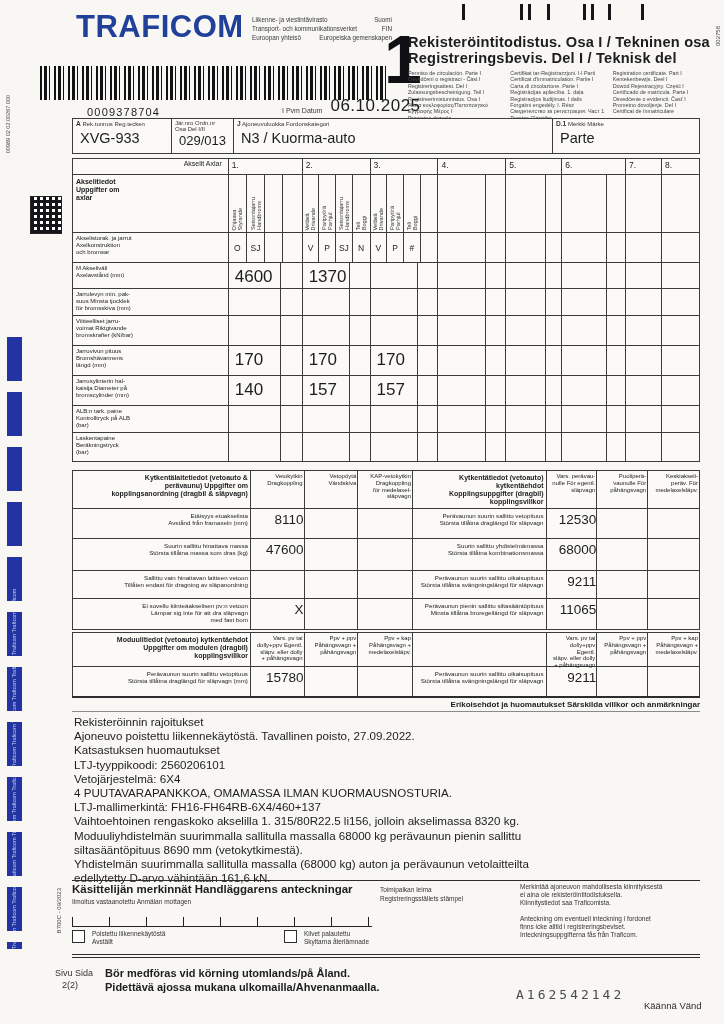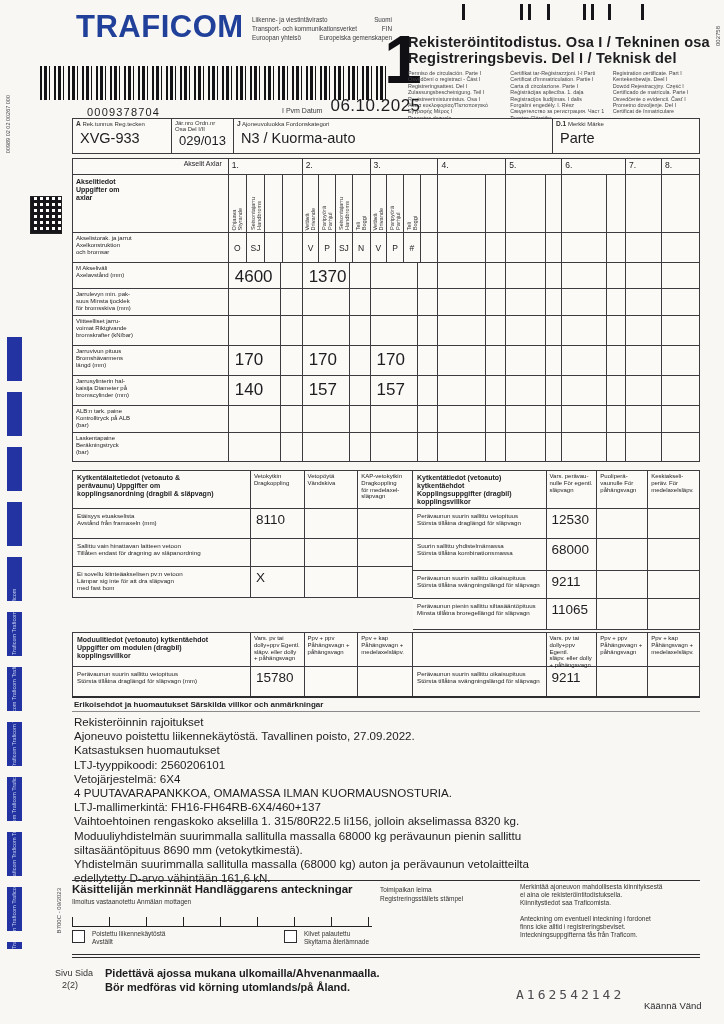--- a/index.html
+++ b/index.html
@@ -52,35 +52,35 @@
   .sub{width:25%;box-sizing:border-box;border-right:1px solid #3c3c40;display:flex;align-items:flex-end;justify-content:center;padding-bottom:2px;overflow:hidden;}
   .sub:last-child{border-right:none;}
   .sub .vtext{font-size:5.6px;line-height:6px;color:#333;}
   .subval{width:25%;box-sizing:border-box;border-right:1px solid #3c3c40;display:flex;align-items:center;justify-content:center;font-size:8.5px;}
   .subval:last-child{border-right:none;}
   .wide{flex:1;font-size:17px;padding:4px 0 0 6px;box-sizing:border-box;}
   .narrow{width:30%;box-sizing:border-box;border-left:1px solid #3c3c40;}
   .axhead{font-size:7px;font-weight:800;line-height:8px;padding:3px 2px 0 3px;}
 
   
-  .kt{position:absolute;border:1.5px solid #3c3c40;box-sizing:border-box;background:#fbfaf7;}
+  .kt{position:absolute;border:1.5px solid #3c3c40;box-sizing:border-box;background:#fbfaf7;text-align:right;}
   .kt-row{display:flex;border-bottom:1px solid #3c3c40;box-sizing:border-box;}
   .kt-row:last-child{border-bottom:none;}
   .kt-lbl{box-sizing:border-box;border-right:1px solid #3c3c40;font-size:6.2px;line-height:7.2px;padding:3px 2px 0 4px;}
   .kt-title{font-size:7px;font-weight:800;line-height:8px;}
   .kt-c{box-sizing:border-box;border-right:1px solid #3c3c40;font-size:6px;line-height:6.8px;padding:2px 1px 0 3px;}
   .kt-c:last-child{border-right:none;}
   .kt-v{box-sizing:border-box;border-right:1px solid #3c3c40;font-size:13.5px;padding:3px 0 0 5px;}
   .kt-v:last-child{border-right:none;}
   .cl-lbl{width:179px}.cl-c{width:54px}
   .cr-lbl{width:134px}.cr-c{width:51px}
 
   
   .remarks{left:72px;top:696px;width:628px;border-top:2px solid #2d2d30;}
-  .rem-title{font-size:8px;font-weight:800;padding:2px 0 2px 2px;border-bottom:1px solid #8a8a8a;}
+  .rem-title{font-size:8px;font-weight:800;padding:2px 0 2px 2px;border-bottom:1px solid #8a8a8a;text-align:right;}
   .rem-body{font-size:11.6px;line-height:14.2px;padding:3px 0 0 2px;}
 
   
   .handler{left:72px;top:880px;width:628px;height:74px;border-top:1.5px solid #2d2d30;}
   .h-title{left:0;top:2px;font-size:11.5px;font-weight:800;}
   .h-small{font-size:6.5px;line-height:8px;color:#333;}
   .dateline{left:0;top:34px;width:300px;height:11px;border-bottom:1.5px solid #222;
      background:repeating-linear-gradient(90deg,#222 0 1.5px,transparent 1.5px 37px);background-size:100% 9px;background-position:0 2px;background-repeat:no-repeat;}
   .cbox{width:13px;height:13px;border:1.5px solid #2d2d30;box-sizing:border-box;background:#fff;}
   .dbl-rule{left:72px;top:954px;width:628px;height:4px;border-top:1px solid #2d2d30;border-bottom:1px solid #2d2d30;box-sizing:border-box;}
@@ -545,20 +545,27 @@
 för medelaxel-
 släpvagn</div>
     </div>
     <div class="kt-row" style="height:30px">
       <div class="kt-lbl cl-lbl pre">Etäisyys etuakselista
 Avstånd från framaxeln (mm)</div>
       <div class="kt-v cl-c">8110</div>
       <div class="kt-v cl-c"></div>
       <div class="kt-v cl-c"></div>
     </div>
+    <div class="kt-row" style="height:32px">
+      <div class="kt-lbl cl-lbl pre">Suurin sallittu hinattava massa
+Största tillåtna massa som dras (kg)</div>
+      <div class="kt-v cl-c">47600</div>
+      <div class="kt-v cl-c"></div>
+      <div class="kt-v cl-c"></div>
+    </div>
     <div class="kt-row" style="height:28px">
       <div class="kt-lbl cl-lbl pre">Sallittu vain hinattavan laitteen vetoon
 Tillåten endast för dragning av släpanordning</div>
       <div class="kt-v cl-c"></div>
       <div class="kt-v cl-c"></div>
       <div class="kt-v cl-c"></div>
     </div>
     <div class="kt-row" style="height:30px">
       <div class="kt-lbl cl-lbl pre">Ei sovellu kiinteäakselisen pv:n vetoon
 Lämpar sig inte för att dra släpvagn
@@ -695,22 +702,22 @@
 Kiinnitystiedot saa Traficomista.</div>
     <div class="abs h-small pre" style="left:448px;top:34px">Anteckning om eventuell inteckning i fordonet
 finns icke alltid i registreringsbeviset.
 Inteckningsuppgifterna fås från Traficom.</div>
   </div>
   <div class="abs dbl-rule"></div>
 
   <div class="abs f-page">Sivu Sida</div>
   <div class="abs f-page2">2(2)</div>
   <div class="abs f-keep">
+    <div>Bör medföras vid körning utomlands/på Åland.</div>
     <div>Pidettävä ajossa mukana ulkomailla/Ahvenanmaalla.</div>
-    <div>Bör medföras vid körning utomlands/på Åland.</div>
   </div>
   <div class="abs f-serial">A162542142</div>
   <div class="abs f-turn">Käännä Vänd</div>
 
   <div class="abs strip">
     <span class="vtext">Traficom Traficom Traficom Traficom Traficom Traficom Traficom Traficom Traficom Traficom Traficom Traficom Traficom Traficom Traficom Traficom</span>
   </div>
   <div class="abs formcode vtext">B700C - 09/2023</div>
 
 </div>

